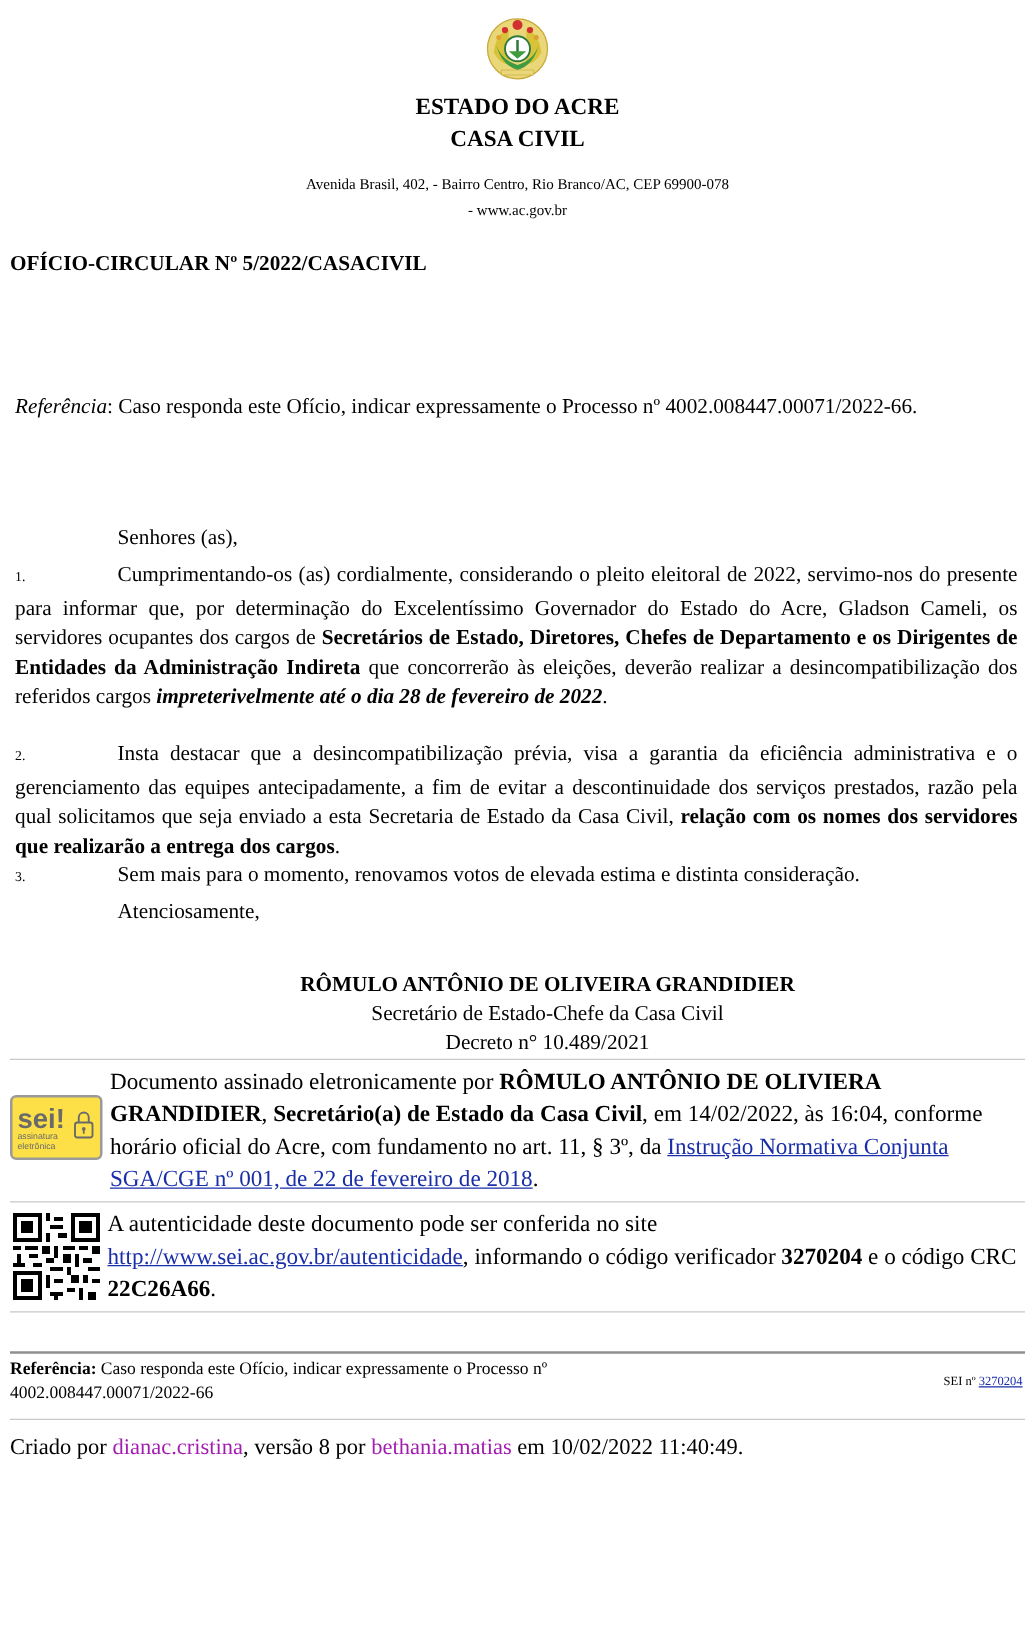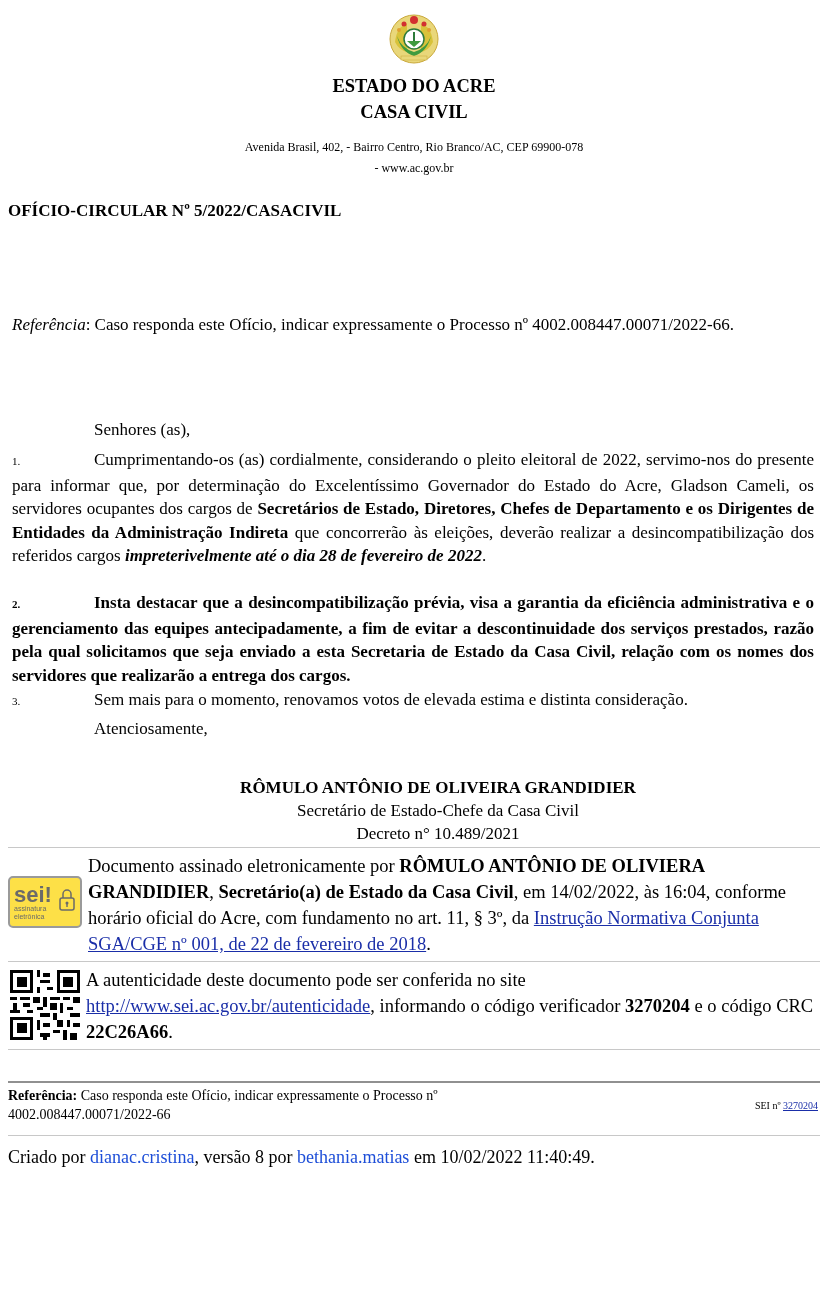--- a/index.html
+++ b/index.html
@@ -17,21 +17,21 @@
   .dest { left: 12px; top: 244px; font-size: 17px; line-height: 23px; }
   .assunto { left: 12px; top: 314px; width: 800px; font-size: 17px; line-height: 22px; }
   .para { position: absolute; left: 12px; width: 802px; text-align: justify; font-size: 17px; line-height: 23.5px; }
   .num { font-size: 11px; display: inline-block; width: 82px; }
   .indent { padding-left: 82px; }
   .sig { position: absolute; left: 0; width: 828px; text-align: center; font-size: 17px; line-height: 23px; padding-left: 24px; }
   .hr { position: absolute; left: 8px; width: 812px; height: 0; border-top: 1.5px solid #c8c8c8; }
   .hr-dark { border-top: 2.5px solid #909090; }
   .block { position: absolute; left: 88px; width: 730px; font-size: 18.5px; line-height: 26px; }
   a, .link { color: #1a2ea8; text-decoration: underline; }
-  .user-link { color: #1d4ed8; text-decoration: none; }
+  .user-link { color: #a21caf; text-decoration: none; }
   .seal { position: absolute; left: 8px; top: 876px; width: 74px; height: 52px; border: 2px solid #9a9a9a; border-radius: 5px; box-sizing: border-box; background: #fde047; }
   .qr { position: absolute; left: 10px; top: 970px; width: 70px; height: 70px; }
   .footer-ref { position: absolute; left: 8px; top: 1086px; width: 560px; font-size: 14px; line-height: 19px; }
   .sei-num { position: absolute; right: 10px; top: 1099px; font-size: 10px; }
   .criado { position: absolute; left: 8px; top: 1145px; font-size: 18px; }
 </style>
 </head>
 <body>
 
 <div class="page">
@@ -68,21 +68,21 @@
   </div>
 
   <div class="para" style="top:418px;">
     <span class="indent">Senhores (as),</span>
   </div>
 
   <div class="para" style="top:448px;">
     <span class="num">1.</span><span>Cumprimentando-os (as) cordialmente, considerando o pleito eleitoral de 2022, servimo-nos do presente para informar que, por determinação do Excelentíssimo Governador do Estado do Acre, Gladson Cameli, os servidores ocupantes dos cargos de </span><b>Secretários de Estado, Diretores, Chefes de Departamento e os Dirigentes de Entidades da Administração Indireta</b><span> que concorrerão às eleições, deverão realizar a desincompatibilização dos referidos cargos </span><b><i>impreterivelmente até o dia 28 de fevereiro de 2022</i></b><span>.</span>
   </div>
 
-  <div class="para" style="top:591px;font-weight:bold;">
+  <div class="para" style="top:591px;">
     <span class="num">2.</span><span>Insta destacar que a desincompatibilização prévia, visa a garantia da eficiência administrativa e o gerenciamento das equipes antecipadamente, a fim de evitar a descontinuidade dos serviços prestados, razão pela qual solicitamos que seja enviado a esta Secretaria de Estado da Casa Civil, </span><b>relação com os nomes dos servidores que realizarão a entrega dos cargos</b><span>.</span>
   </div>
 
   <div class="para" style="top:688px;">
     <span class="num">3.</span><span>Sem mais para o momento, renovamos votos de elevada estima e distinta consideração.</span>
   </div>
 
   <div class="para" style="top:717px;">
     <span class="indent">Atenciosamente,</span>
   </div>

